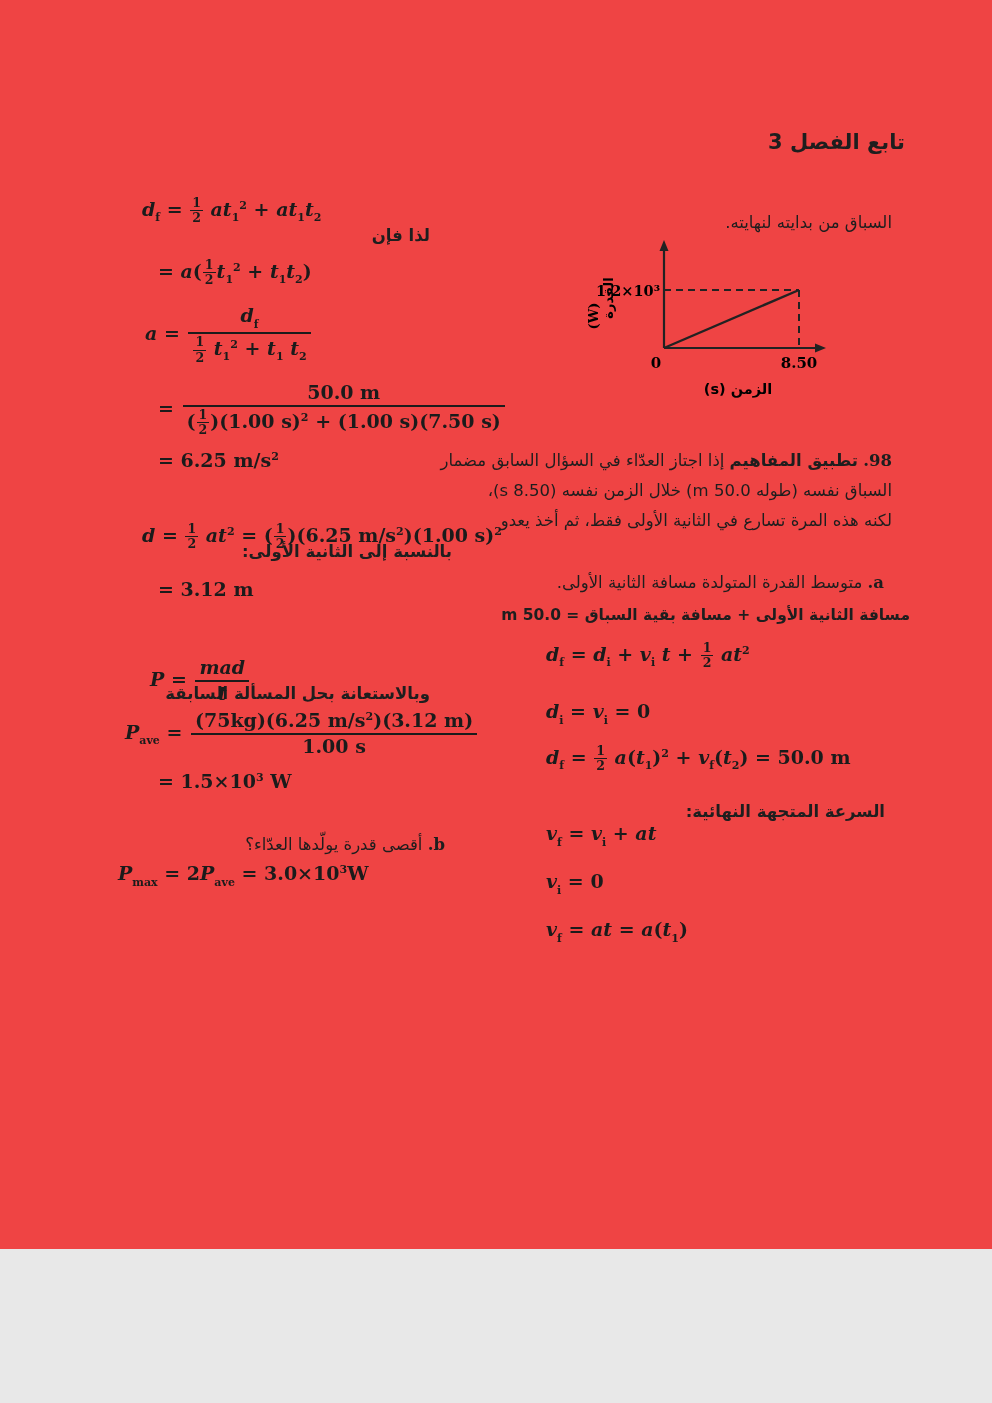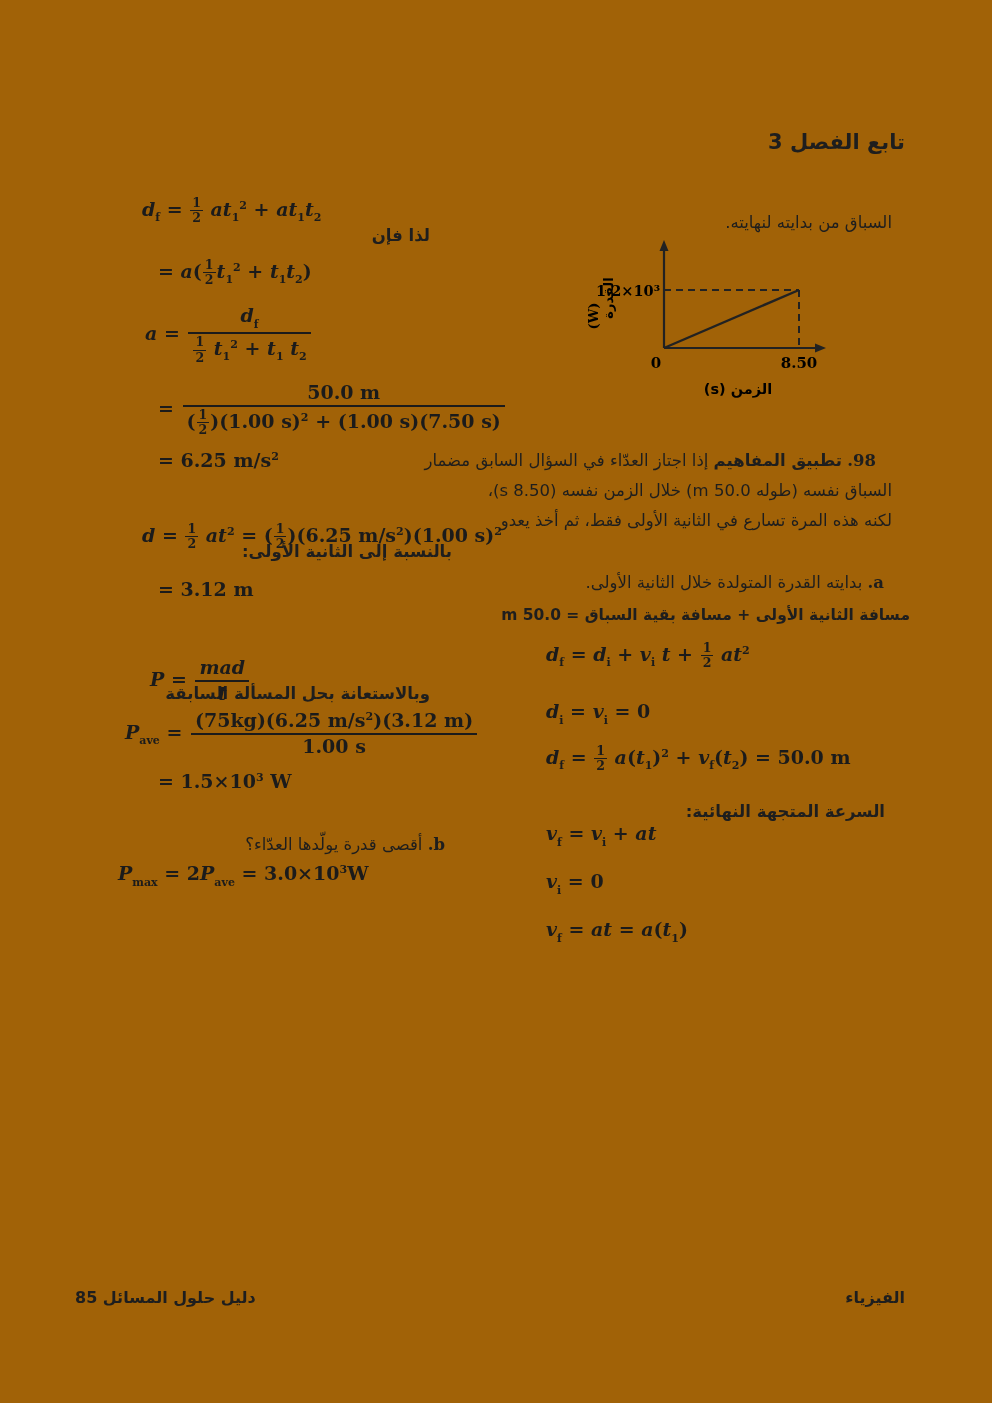--- a/index.html
+++ b/index.html
@@ -1,17 +1,17 @@
 <!DOCTYPE html>
 <html lang="ar"><head>
 <meta charset="utf-8">
 <style>
   html,body{margin:0;padding:0;background:#e8e8e8;}
   .page{
-    position:relative;width:992px;height:1403px;background:#a16207;
+    position:relative;width:992px;height:1249px;background:#ef4444;
     margin:0 auto;overflow:hidden;color:#1e1e1e;
     font-family:"DejaVu Sans",sans-serif;
   }
   .ar{direction:rtl;white-space:nowrap;font-family:"DejaVu Sans",sans-serif;}
   .abs{position:absolute;}
   .hdr{font-weight:bold;font-size:21px;}
   .body-line{font-size:16.5px;line-height:30px;text-align:right;}
   .bold-ar{font-weight:bold;}
   .marker{font-family:"DejaVu Serif",serif;font-weight:bold;}
   .sec-head{font-weight:bold;font-size:16.5px;margin-top:48px;}
@@ -62,31 +62,31 @@
 
       <text x="74" y="60" text-anchor="end" font-family="DejaVu Serif, serif" font-weight="bold" font-size="14.5">1.2×10³</text>
       <text x="70" y="132" text-anchor="middle" font-family="DejaVu Serif, serif" font-weight="bold" font-size="15">0</text>
       <text x="213" y="132" text-anchor="middle" font-family="DejaVu Serif, serif" font-weight="bold" font-size="15">8.50</text>
       <text x="152" y="158" text-anchor="middle" direction="rtl" font-family="DejaVu Sans, sans-serif" font-weight="bold" font-size="14.5">الزمن (s)</text>
       <text transform="rotate(-90 27 62)" x="27" y="62" text-anchor="middle" font-family="DejaVu Sans, sans-serif" font-weight="bold" font-size="13">القدرة</text>
       <text transform="rotate(-90 12 80)" x="12" y="80" text-anchor="middle" font-family="DejaVu Serif, serif" font-weight="bold" font-size="13">(W)</text>
     </svg>
   </div>
 
-  <div class="abs ar body-line" style="top:446px;right:116px;margin-left:29px;">
+  <div class="abs ar body-line" style="top:446px;right:100px;margin-left:29px;">
     <span class="marker">98.</span>
     <span class="bold-ar">تطبيق المفاهيم</span>
     <span> </span>
     <span>إذا اجتاز العدّاء في السؤال السابق مضمار</span>
   </div>
   <div class="abs ar body-line" style="top:476px;right:100px;">السباق نفسه (طوله 50.0 m) خلال الزمن نفسه (8.50 s)،</div>
   <div class="abs ar body-line" style="top:506px;right:100px;">لكنه هذه المرة تسارع في الثانية الأولى فقط، ثم أخذ يعدو</div>
   <div class="abs ar body-line" style="top:568px;right:108px;">
     <span class="marker">a.</span>
-    <span>بدايته القدرة المتولدة خلال الثانية الأولى.</span>
+    <span>متوسط القدرة المتولدة مسافة الثانية الأولى.</span>
   </div>
 
   <div class="abs ar bold-ar" style="top:606px;right:82px;font-size:15.5px;">مسافة الثانية الأولى + مسافة بقية السباق = 50.0 m</div>
 
   <div class="eq" style="top:641px;left:546px;"><span class="tk-var">d</span><span class="tk-sub">f</span><span class="tk-rm"> = </span><span class="tk-var">d</span><span class="tk-sub">i</span><span class="tk-rm"> + </span><span class="tk-var">v</span><span class="tk-sub">i</span><span class="tk-var"> t</span><span class="tk-rm"> + </span><span class="frac small"><span class="num"><span class="tk-rm">1</span></span><span class="den"><span class="tk-rm">2</span></span></span><span class="tk-var"> at</span><span class="tk-sup">2</span></div>
   <div class="eq" style="top:700px;left:546px;"><span class="tk-var">d</span><span class="tk-sub">i</span><span class="tk-rm"> = </span><span class="tk-var">v</span><span class="tk-sub">i</span><span class="tk-rm"> = 0</span></div>
   <div class="eq" style="top:744px;left:546px;"><span class="tk-var">d</span><span class="tk-sub">f</span><span class="tk-rm"> = </span><span class="frac small"><span class="num"><span class="tk-rm">1</span></span><span class="den"><span class="tk-rm">2</span></span></span><span class="tk-var"> a</span><span class="tk-rm">(</span><span class="tk-var">t</span><span class="tk-sub">1</span><span class="tk-rm">)</span><span class="tk-sup">2</span><span class="tk-rm"> + </span><span class="tk-var">v</span><span class="tk-sub">f</span><span class="tk-rm">(</span><span class="tk-var">t</span><span class="tk-sub">2</span><span class="tk-rm">) = 50.0 m</span></div>
 
   <div class="abs ar sec-head" style="top:754px;right:107px;">السرعة المتجهة النهائية:</div>
 

